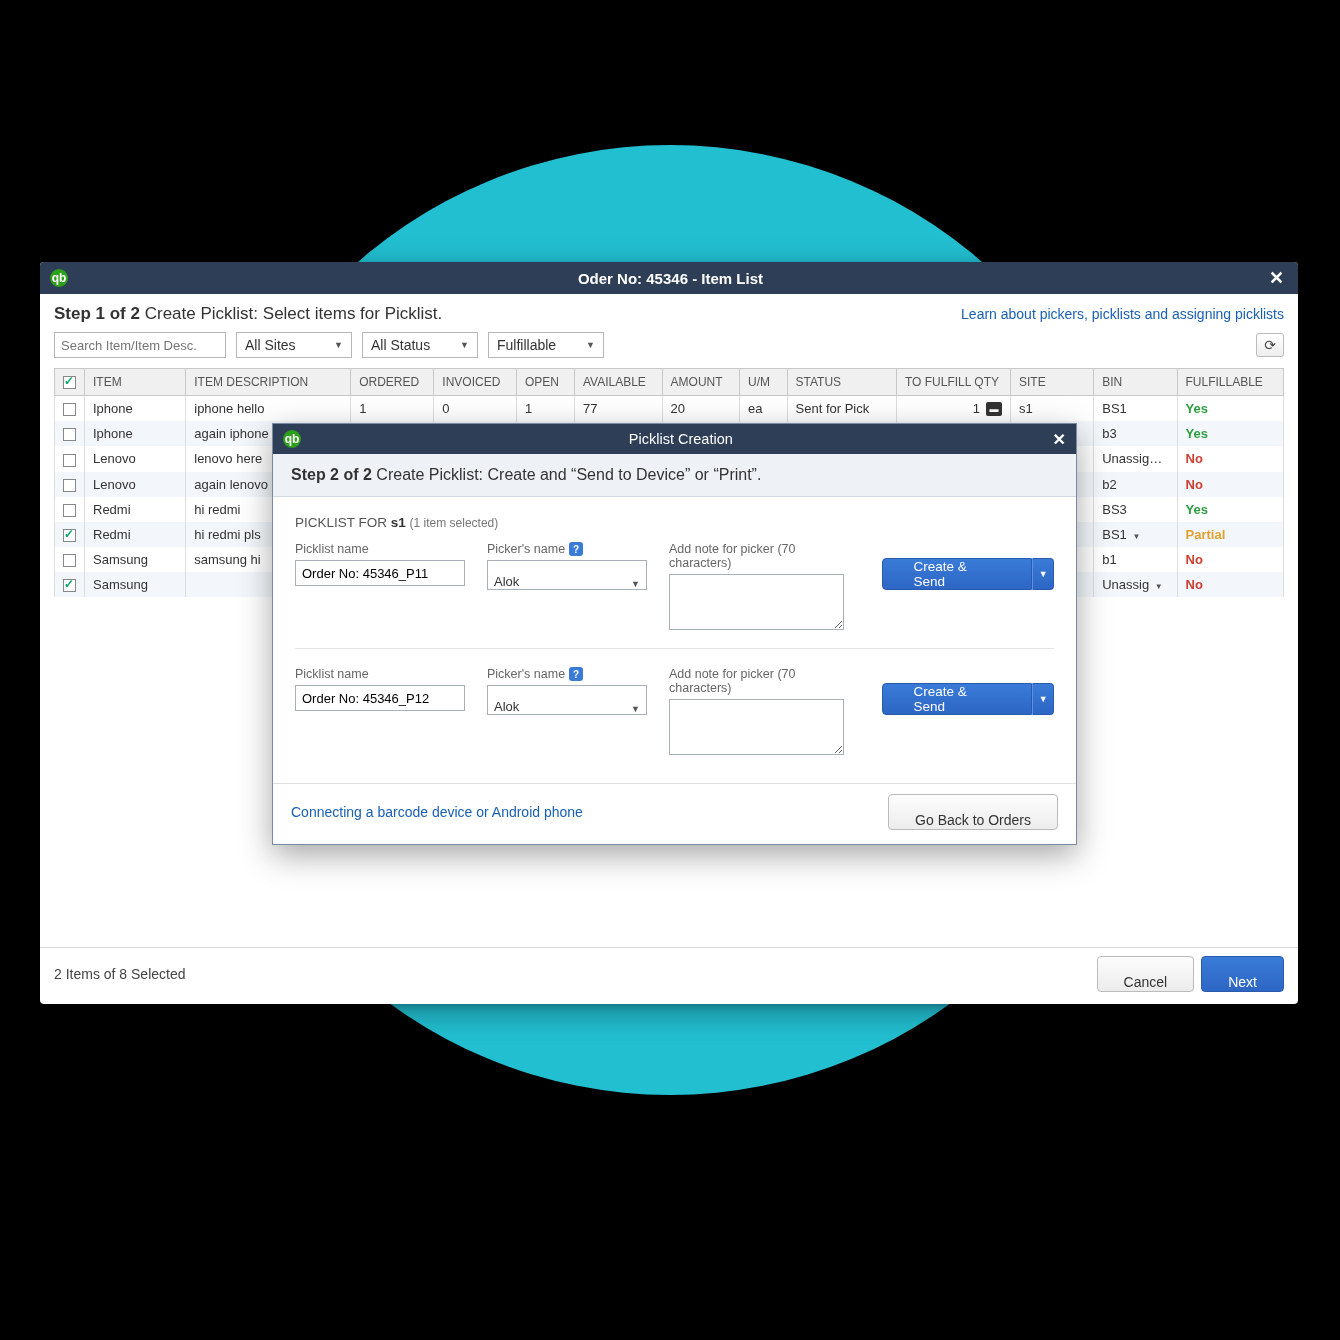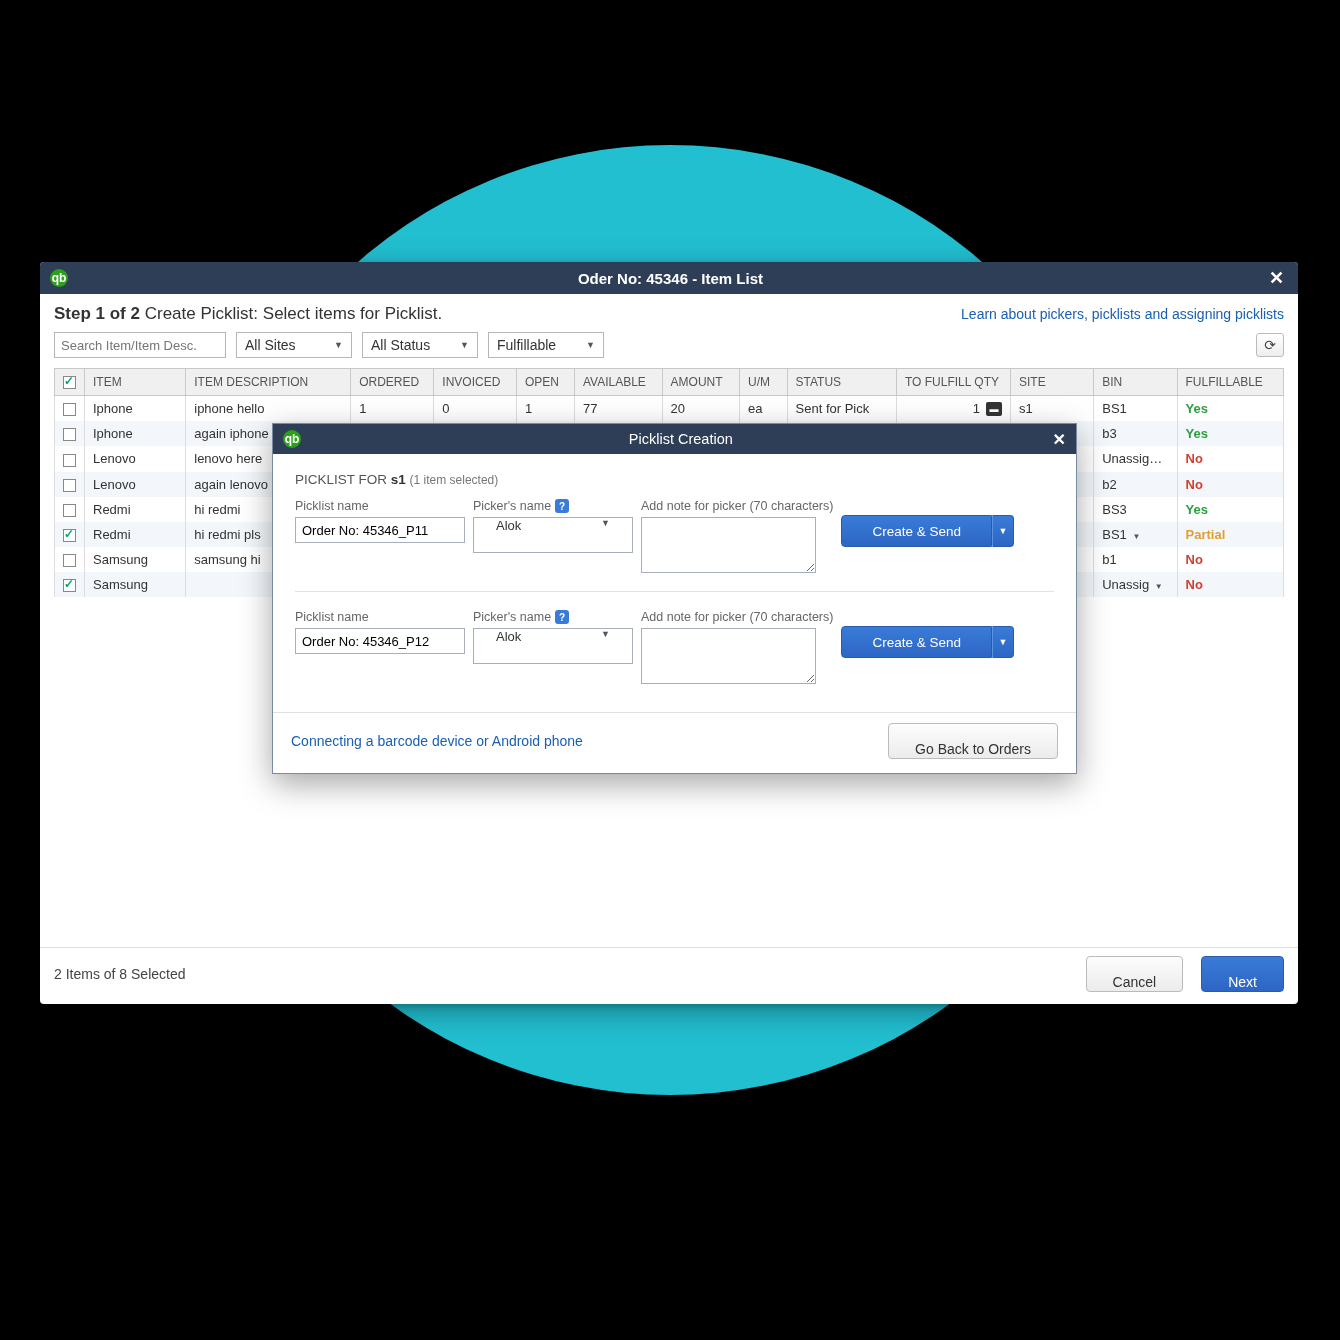--- a/index.html
+++ b/index.html
@@ -133,21 +133,21 @@
   .status-text { font-size: 14px; color: #444; }
   .btn {
     height: 30px; padding: 17px 26px; border-radius: 4px; font-size: 14px;
     border: 1px solid #bbb; background: linear-gradient(#fdfdfd,#ececec);
     cursor: pointer; color: #333;
   }
   .btn.primary {
     background: linear-gradient(#3a7bd8,#2d66c4);
     border: 1px solid #2a5aae; color: #fff;
   }
-  .footer-btns { display: flex; gap: 18px; }
+  .footer-btns { display: flex; gap: 7px; }
 
   
   .modal {
     position: absolute;
     left: 272px;
     top: 423px;
     width: 805px;
     background: #fff;
     border: 1px solid #7a8aa0;
     box-shadow: 0 10px 30px rgba(0,0,0,.35);
@@ -164,34 +164,34 @@
     background: #eef1f5; border-bottom: 1px solid #d3d9e0;
     padding: 12px 18px; font-size: 16px;
   }
   .modal-subhead .bold { font-weight: bold; }
   .modal-body { padding: 18px 22px 10px; }
   .pl-block { margin-bottom: 18px; }
   .pl-block + .pl-block { border-top: 1px solid #e2e2e2; padding-top: 18px; }
   .pl-title { font-size: 13.5px; color: #555; margin-bottom: 12px; }
   .pl-title .bold { font-weight: bold; color: #333; }
   .pl-title .count { font-size: 12px; color: #777; }
-  .pl-row { display: flex; gap: 8px; align-items: flex-start; }
+  .pl-row { display: flex; gap: 22px; align-items: flex-start; }
   .pl-col { display: flex; flex-direction: column; gap: 4px; }
   .pl-label { font-size: 12.5px; color: #666; display: flex; align-items: center; gap: 4px; }
   .help-icon {
     width: 14px; height: 14px; background: #3a7bd8; color: #fff; border-radius: 3px;
     font-size: 10px; display: inline-flex; align-items: center; justify-content: center;
     font-weight: bold;
   }
   .pl-input {
     height: 26px; border: 1px solid #a8afb8; padding: 0 6px; font-size: 13px; background: #fff;
   }
   .pl-select {
-    height: 36px; border: 1px solid #a8afb8; padding: 0 22px; font-size: 13px; background: #fff;
-    display: flex; align-items: flex-start; justify-content: space-between; gap: 12px; min-width: 160px; cursor: pointer;
+    height: 30px; border: 1px solid #a8afb8; padding: 0 6px; font-size: 13px; background: #fff;
+    display: flex; align-items: flex-end; justify-content: space-between; gap: 12px; min-width: 160px; cursor: pointer;
   }
   .pl-select .caret { font-size: 9px; color: #555; }
   .pl-textarea {
     border: 1px solid #a8afb8; width: 175px; height: 56px; background: #fff;
   }
   .btn-split {
     display: flex; height: 32px;
   }
   .btn-split .main {
     background: linear-gradient(#3a7bd8,#2d66c4); color: #fff; border: 1px solid #2a5aae;
@@ -411,20 +411,24 @@
     </div>
   </div>
 </div>
 
 <div class="modal">
   <div class="modal-titlebar">
     <span class="qb-logo">qb</span>
     <span class="title">Picklist Creation</span>
     <span class="close">✕</span>
   </div>
+  <div class="modal-subhead">
+    <span class="bold">Step 2 of 2</span>
+    <span>Create Picklist: Create and “Send to Device” or “Print”.</span>
+  </div>
   <div class="modal-body" id="modal-body">
       <div class="pl-block">
         <div class="pl-title">PICKLIST FOR <span class="bold">s1</span> <span class="count">(1 item selected)</span></div>
         <div class="pl-row">
           <div class="pl-col">
             <span class="pl-label">Picklist name</span>
             <input class="pl-input" style="width: 170px;" value="Order No: 45346_P11">
           </div>
           <div class="pl-col">
             <span class="pl-label">Picker's name <span class="help-icon">?</span></span>

